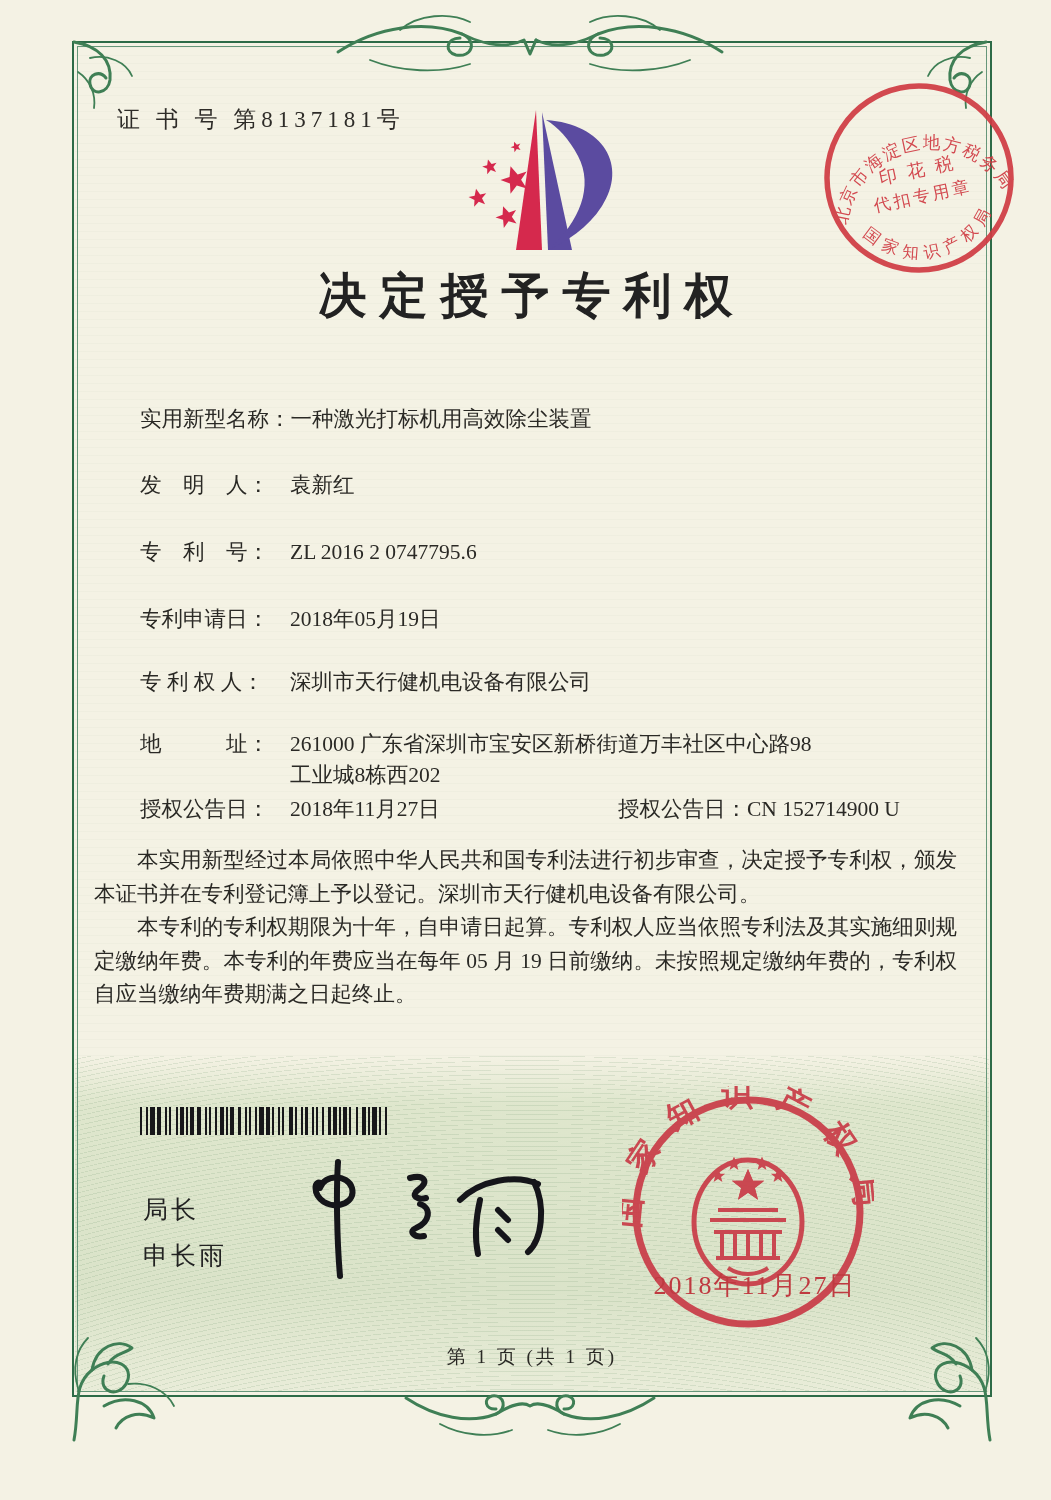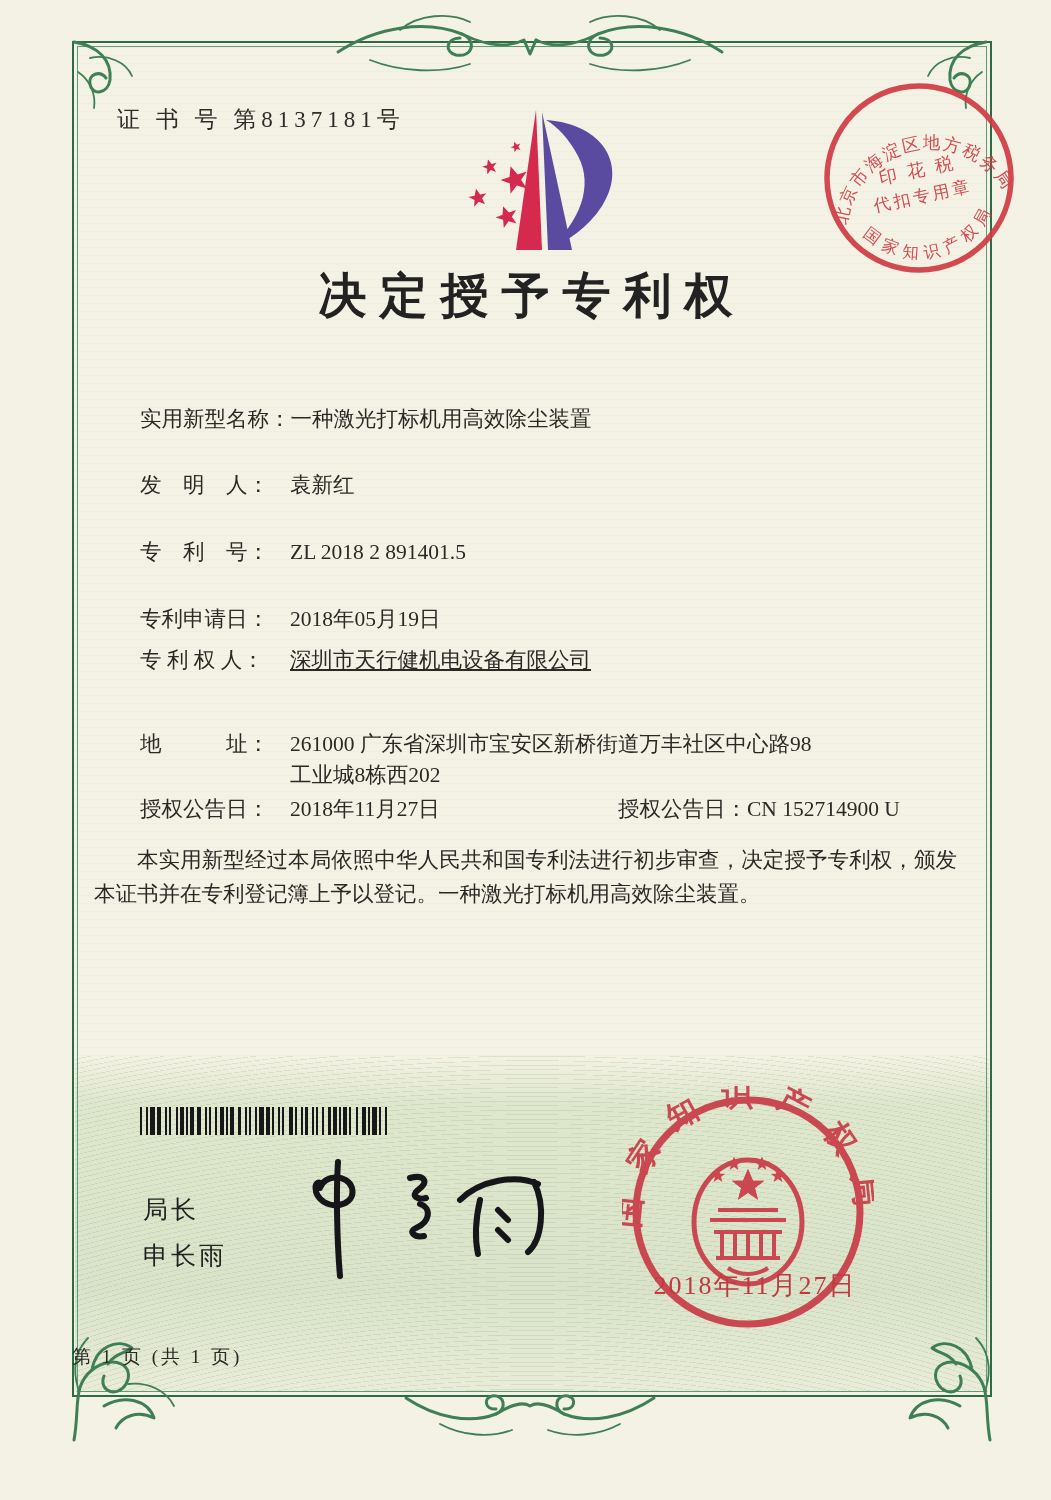--- a/index.html
+++ b/index.html
@@ -47,21 +47,21 @@
   .paras p{margin:0;text-indent:2em;}
 
   
   .barcode{position:absolute;left:140px;top:1107px;height:28px;display:flex;align-items:stretch;z-index:3;}
   .bc-bar{display:block;height:100%;background:#17171a;}
   .bc-gap{display:block;height:100%;}
   .officer{position:absolute;left:143px;top:1186px;font-size:25px;color:#222;line-height:1.85;
            font-family:"Liberation Sans","DejaVu Sans",sans-serif;z-index:3;letter-spacing:3px;}
   .signature{position:absolute;left:282px;top:1150px;z-index:4;}
   .signature path{fill:none;stroke:#15151a;stroke-width:6;stroke-linecap:round;stroke-linejoin:round;}
-  .footer{position:absolute;left:72px;right:59px;top:1344px;font-size:19px;
+  .footer{position:absolute;left:72px;right:59px;top:1344px;text-align:center;font-size:19px;
           letter-spacing:3px;color:#2a2925;z-index:3;}
 </style>
 </head>
 <body>
 
 <div class="page">
 
   <div class="topfaint"></div>
   <div class="tint"></div>
 
@@ -161,39 +161,40 @@
     </text>
   </svg>
 
   <div class="field" style="top:470px;">
     <span class="f-label">发　明　人：</span><span>袁新红</span>
   </div>
   <div class="field" style="top:404px;">
     <span class="f-label">实用新型名称：</span><span>一种激光打标机用高效除尘装置</span>
   </div>
   <div class="field" style="top:537px;">
-    <span class="f-label">专　利　号：</span><span>ZL 2018 2 891401.5</span>
+    <span class="f-label">专　利　号：</span><span>ZL 2016 2 0747795.6</span>
   </div>
   <div class="field" style="top:604px;">
     <span class="f-label">专利申请日：</span><span>2018年05月19日</span>
   </div>
-  <div class="field" style="top:645px;text-decoration:underline;">
+  <div class="field" style="top:667px;">
     <span class="f-label">专 利 权 人：</span><span>深圳市天行健机电设备有限公司</span>
   </div>
   <div class="field" style="top:729px;">
     <div><span class="f-label">地　　　址：</span><span>261000 广东省深圳市宝安区新桥街道万丰社区中心路98</span></div>
     <div class="addr2">工业城8栋西202</div>
   </div>
   <div class="field" style="top:794px;">
     <span><span class="f-label">授权公告日：</span><span>2018年11月27日</span></span>
     <span class="grant-no"><span>授权公告日：</span><span>CN 152714900 U</span></span>
   </div>
 
   <div class="paras">
-    <p>本实用新型经过本局依照中华人民共和国专利法进行初步审查，决定授予专利权，颁发本证书并在专利登记簿上予以登记。一种激光打标机用高效除尘装置。</p>
+    <p>本实用新型经过本局依照中华人民共和国专利法进行初步审查，决定授予专利权，颁发本证书并在专利登记簿上予以登记。深圳市天行健机电设备有限公司。</p>
+    <p>本专利的专利权期限为十年，自申请日起算。专利权人应当依照专利法及其实施细则规定缴纳年费。本专利的年费应当在每年 05 月 19 日前缴纳。未按照规定缴纳年费的，专利权自应当缴纳年费期满之日起终止。</p>
   </div>
 
   <div class="barcode">
       <span class="bc-bar" style="width: 2.1px;"></span>
       <span class="bc-gap" style="width: 4.2px;"></span>
       <span class="bc-bar" style="width: 2.1px;"></span>
       <span class="bc-gap" style="width: 2.1px;"></span>
       <span class="bc-bar" style="width: 4.2px;"></span>
       <span class="bc-gap" style="width: 2.1px;"></span>
       <span class="bc-bar" style="width: 4.2px;"></span>

